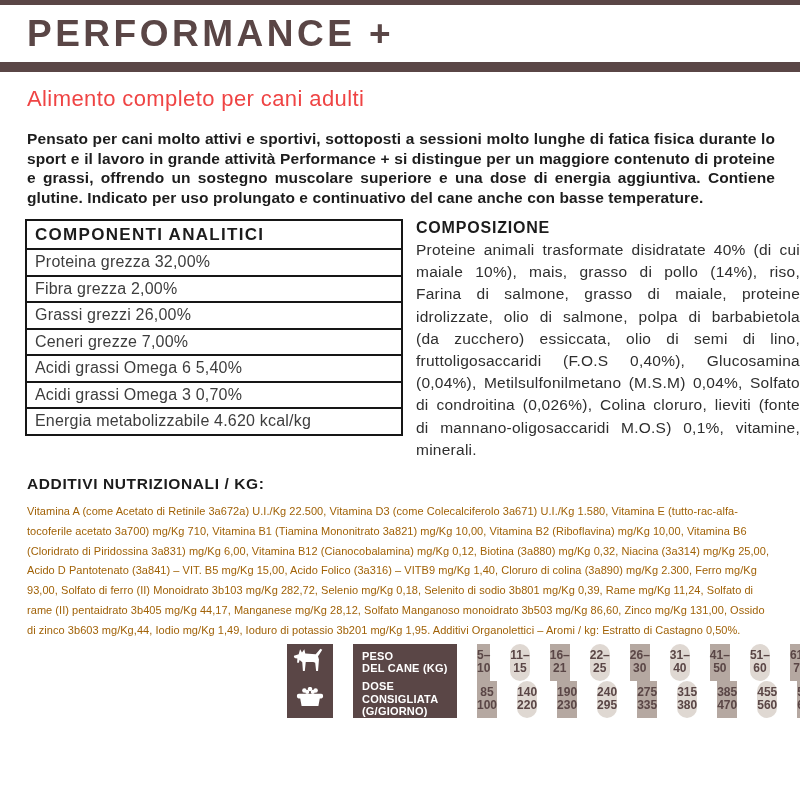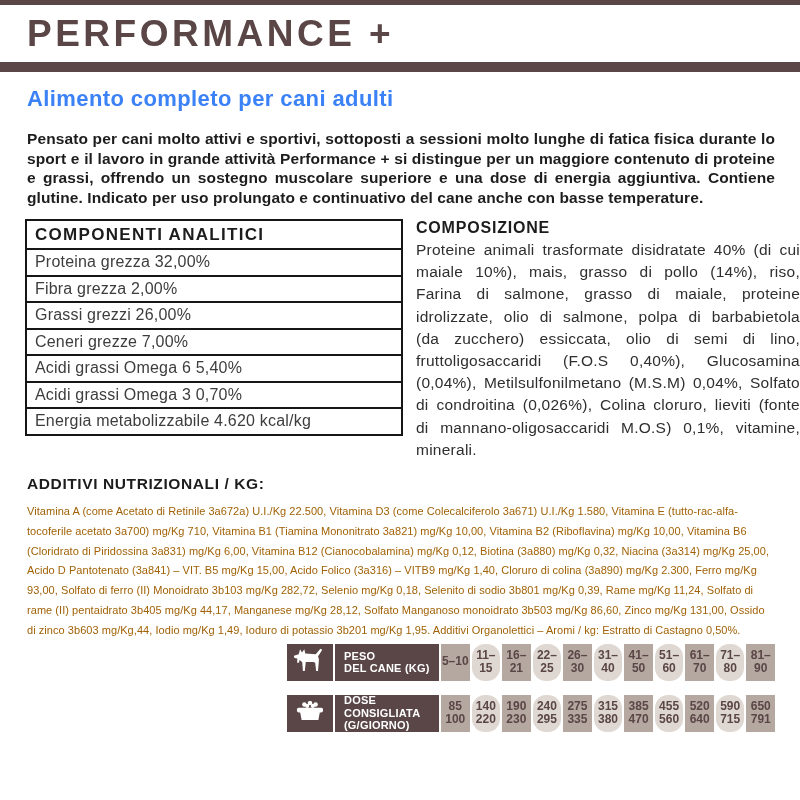--- a/index.html
+++ b/index.html
@@ -7,22 +7,22 @@
     position:relative;width:800px;height:800px;background:#fff;overflow:hidden;
     font-family:"Liberation Sans",sans-serif;color:var(--text-dark,#1f1f1f);
   }
   .top-strip{position:absolute;top:0;left:0;width:800px;height:5px;background:var(--accent,#5A4646);}
   .title{
     margin:14px 0 8px 27px;font-size:37px;line-height:40px;font-weight:bold;
     letter-spacing:3.5px;color:var(--accent,#5A4646);
   }
   .divider{margin-top:7px;width:800px;height:10px;background:var(--accent,#5A4646);}
   .subtitle{
-    margin:15px 0 0 27px;font-size:22px;line-height:24px;font-weight:bold;
-    color:#3b82f6;letter-spacing:.4px;
+    margin:15px 0 0 27px;font-size:22px;line-height:24px;font-weight:normal;
+    color:#ef4444;letter-spacing:.4px;
   }
   .intro{
     margin:18px 25px 0 27px;width:748px;font-size:15.5px;line-height:19.5px;
     font-weight:bold;text-align:justify;color:#1d1d1d;letter-spacing:.1px;
   }
   .cols{display:flex;margin:12px 0 0 25px;align-items:flex-start;}
   
   .an-table{width:378px;border:2px solid #161616;box-sizing:border-box;background:#fff;flex:none;}
   .an-header{
     font-size:17px;font-weight:bold;letter-spacing:1.3px;color:#1c1c1c;
@@ -38,21 +38,21 @@
   .comp-text{
     margin-top:2px;font-size:15.5px;line-height:22.2px;color:#2e2e2e;
     text-align:justify;letter-spacing:.25px;word-spacing:1.5px;
   }
   
   .additives{margin:14px 25px 0 27px;width:748px;}
   .add-title{font-size:15.5px;font-weight:bold;letter-spacing:.6px;color:#1c1c1c;}
   .add-text{margin-top:9px;font-size:11px;line-height:19.8px;color:#a16207;letter-spacing:.05px;}
   
   .feeding{margin:3px 0 0 287px;width:488px;}
-  .f-row{display:flex;gap:2px;height:37px;margin-bottom:14px;}
+  .f-row{display:flex;gap:20px;height:37px;margin-bottom:0;}
   .cell{box-sizing:border-box;}
   .icon-cell{
     flex:none;width:46px;background:var(--accent,#5A4646);
     display:flex;align-items:center;justify-content:center;
   }
   .label-cell{
     flex:none;width:104px;background:var(--accent,#5A4646);color:#fff;
     font-size:11px;line-height:12.5px;font-weight:bold;letter-spacing:.2px;
     display:flex;align-items:center;padding-left:9px;white-space:pre-line;
   }

